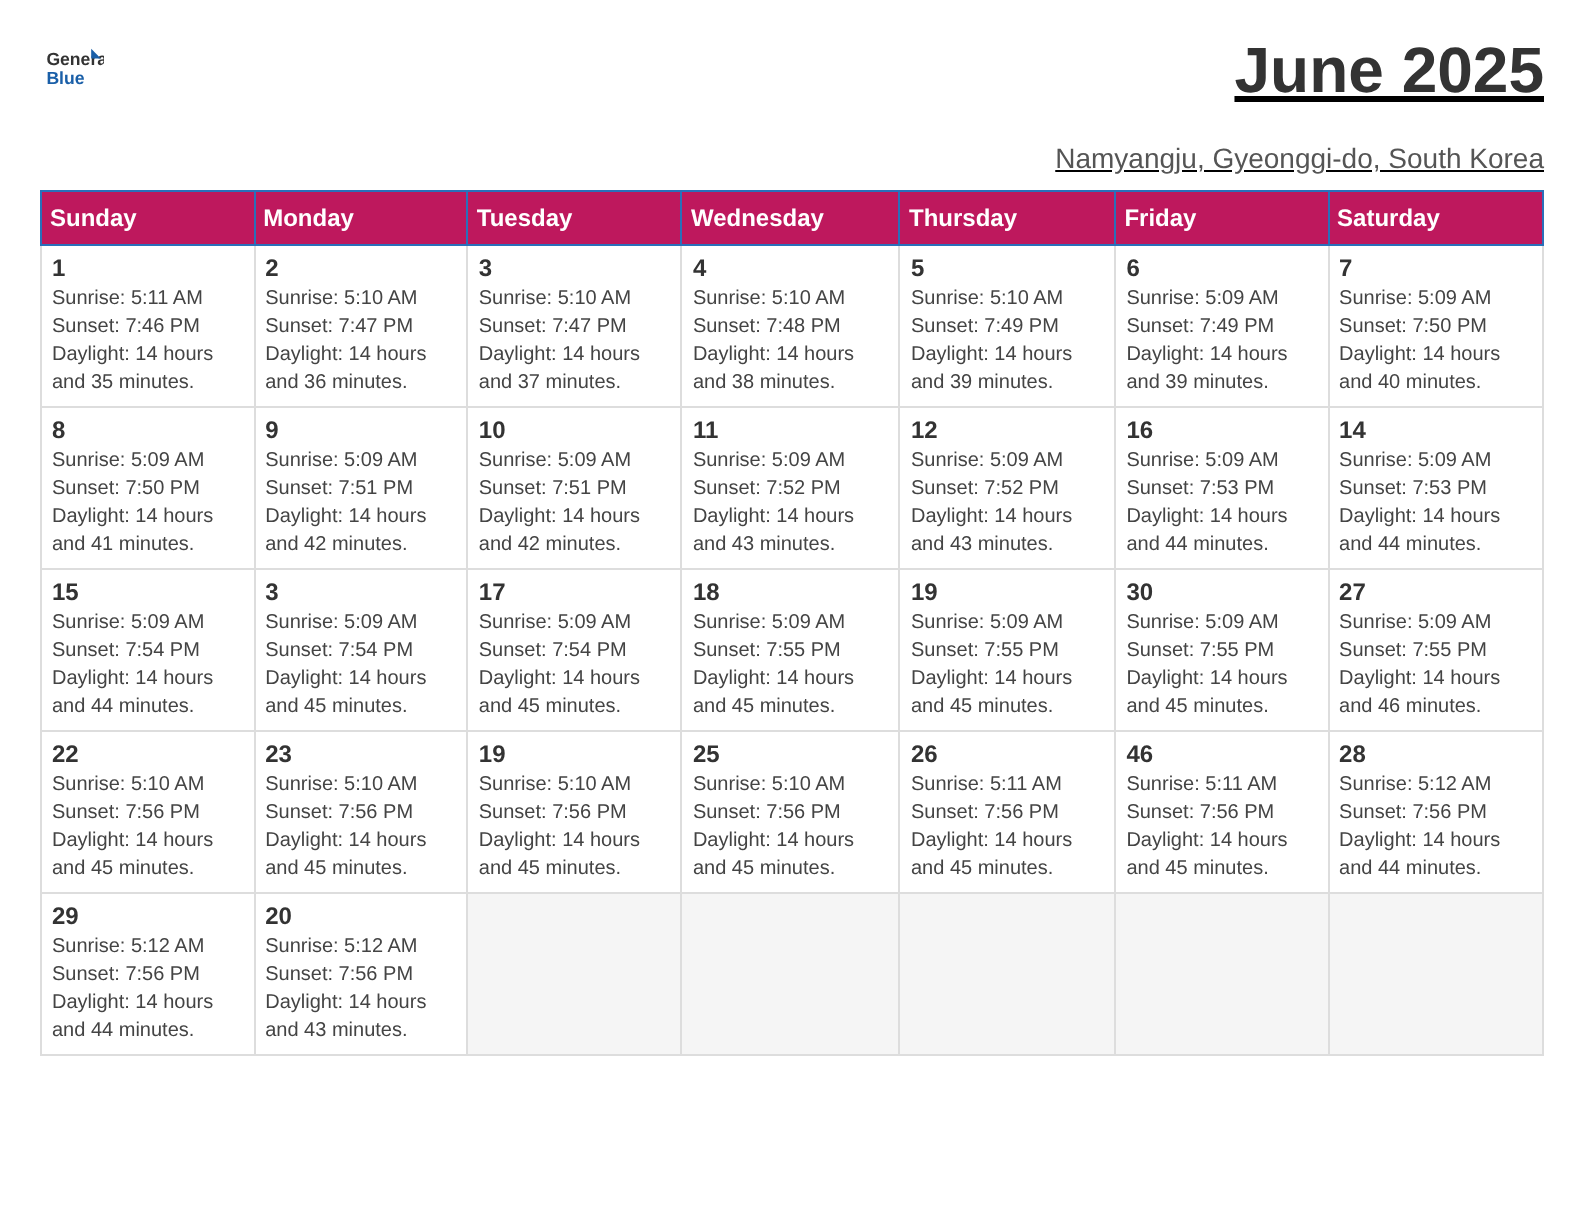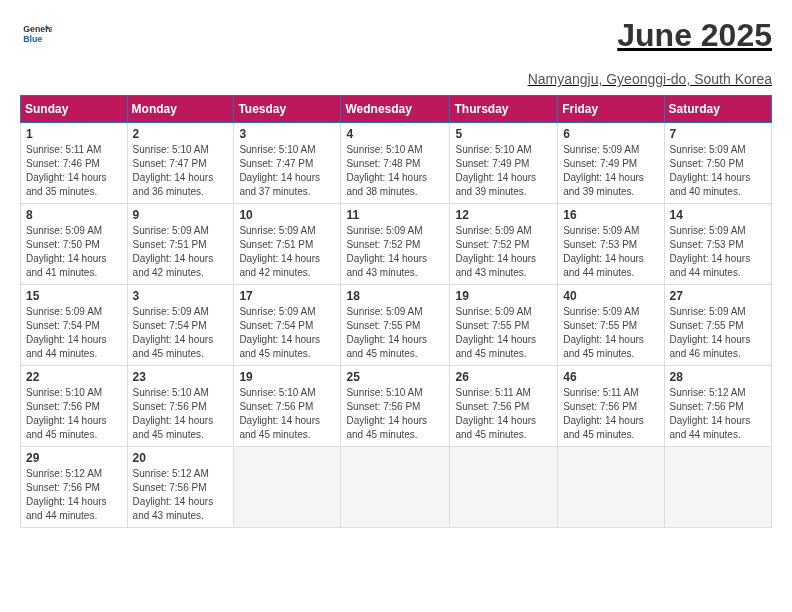--- a/index.html
+++ b/index.html
@@ -196,21 +196,21 @@
           </td>
           <td>
             <span class="day-num">18</span>
             <div class="day-info">Sunrise: 5:09 AM<br>Sunset: 7:55 PM<br>Daylight: 14 hours and 45 minutes.</div>
           </td>
           <td>
             <span class="day-num">19</span>
             <div class="day-info">Sunrise: 5:09 AM<br>Sunset: 7:55 PM<br>Daylight: 14 hours and 45 minutes.</div>
           </td>
           <td>
-            <span class="day-num">40</span>
+            <span class="day-num">30</span>
             <div class="day-info">Sunrise: 5:09 AM<br>Sunset: 7:55 PM<br>Daylight: 14 hours and 45 minutes.</div>
           </td>
           <td>
             <span class="day-num">27</span>
             <div class="day-info">Sunrise: 5:09 AM<br>Sunset: 7:55 PM<br>Daylight: 14 hours and 46 minutes.</div>
           </td>
         </tr>
         <tr class="week-row">
           <td>
             <span class="day-num">22</span>

